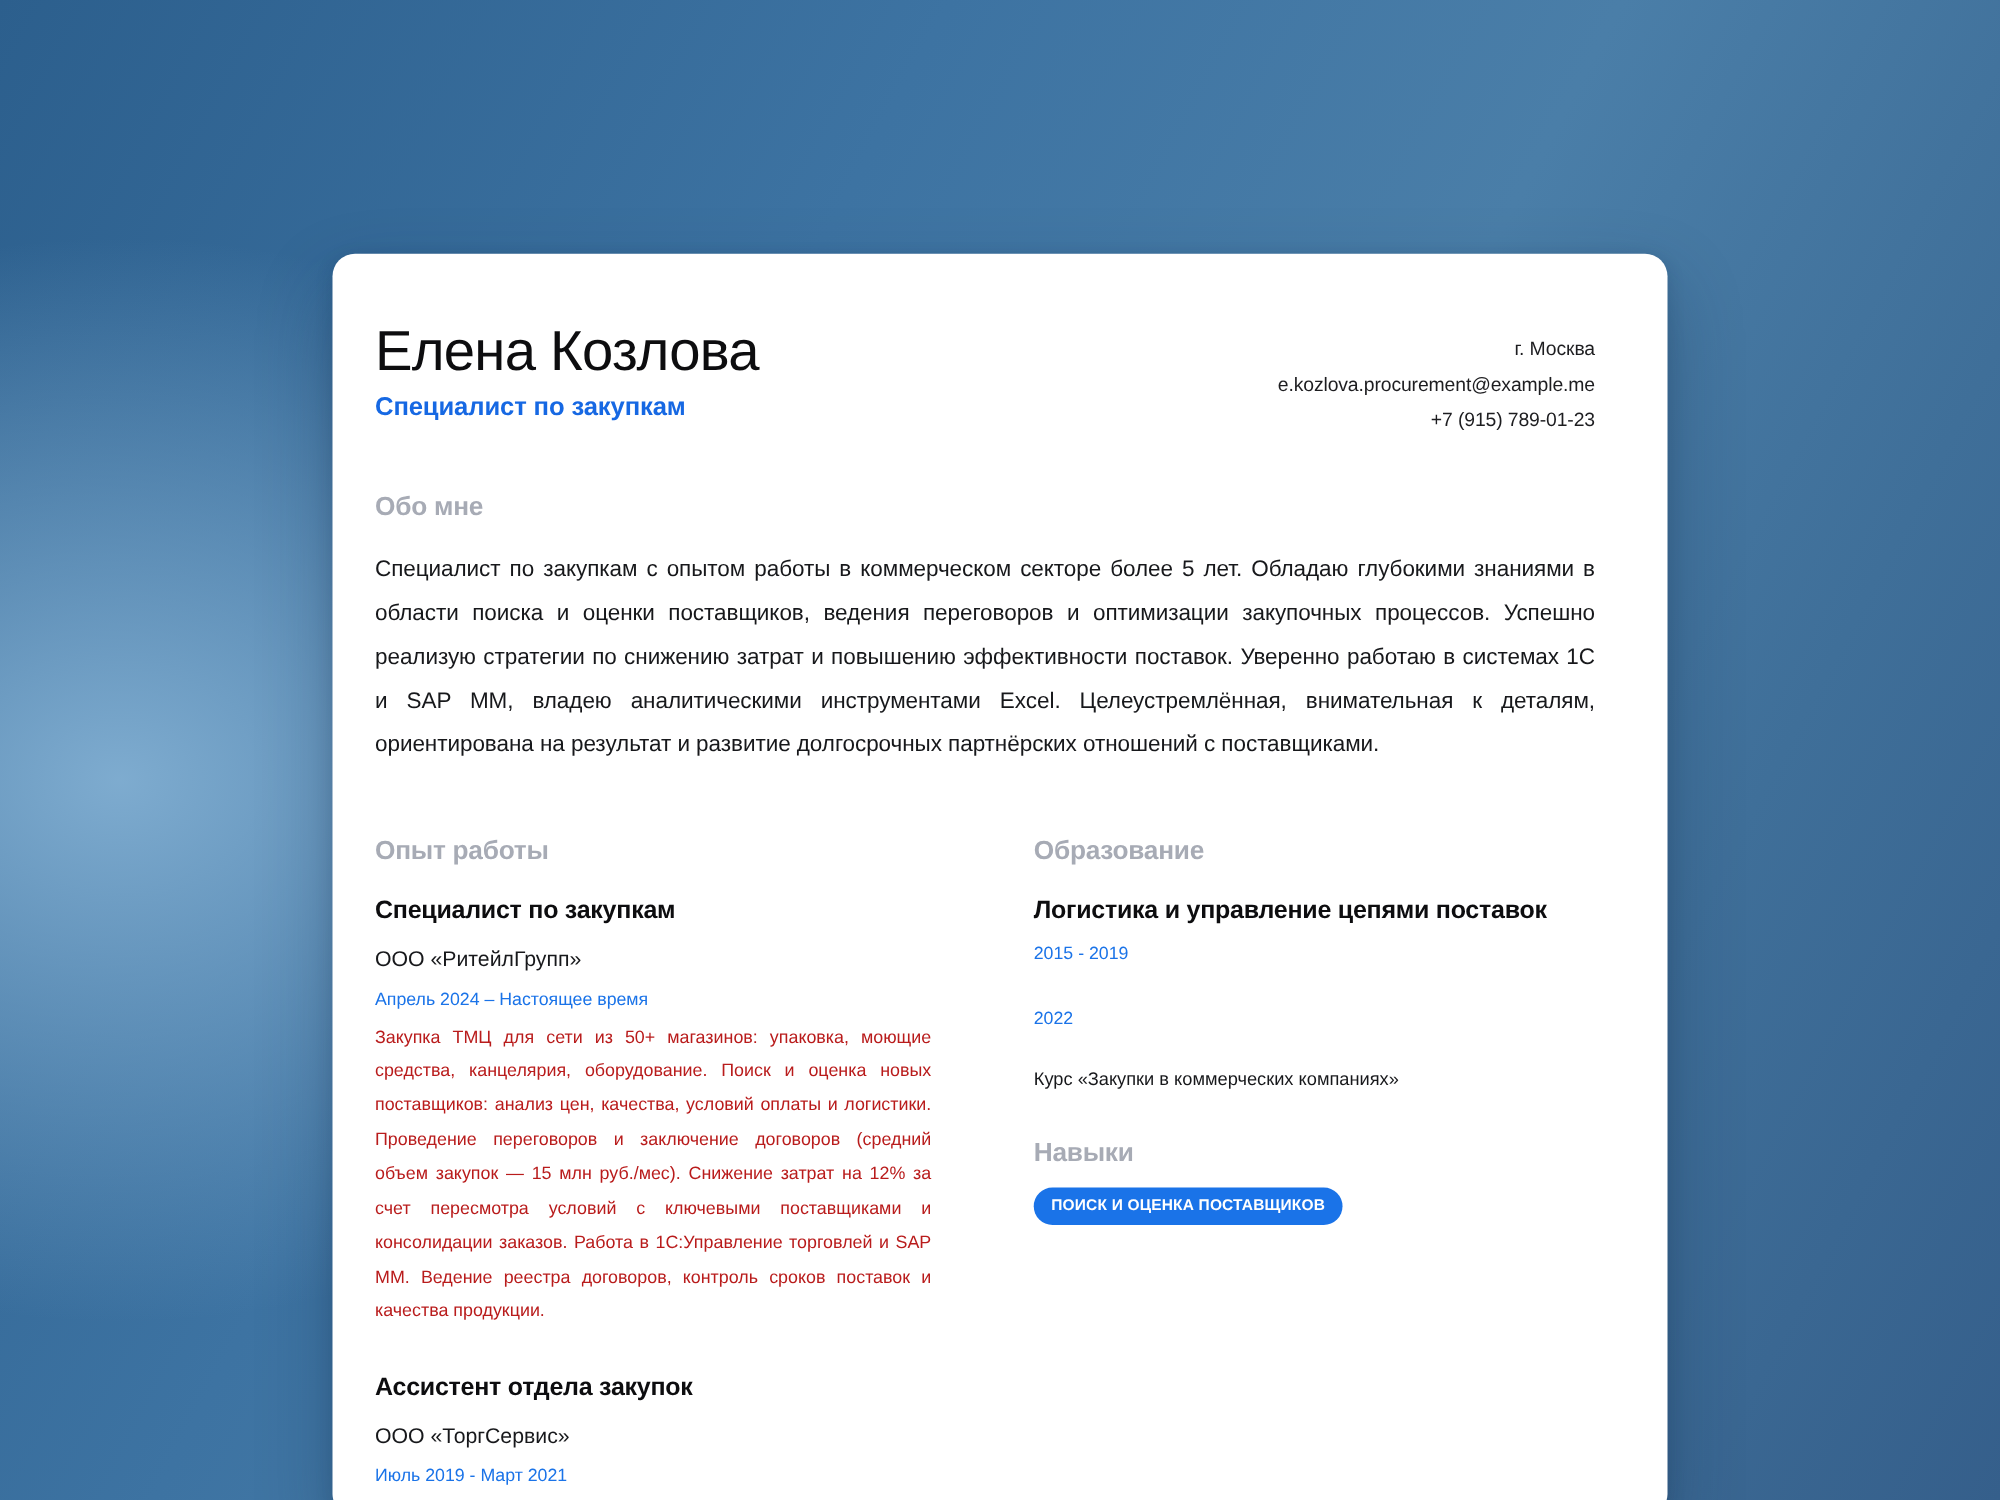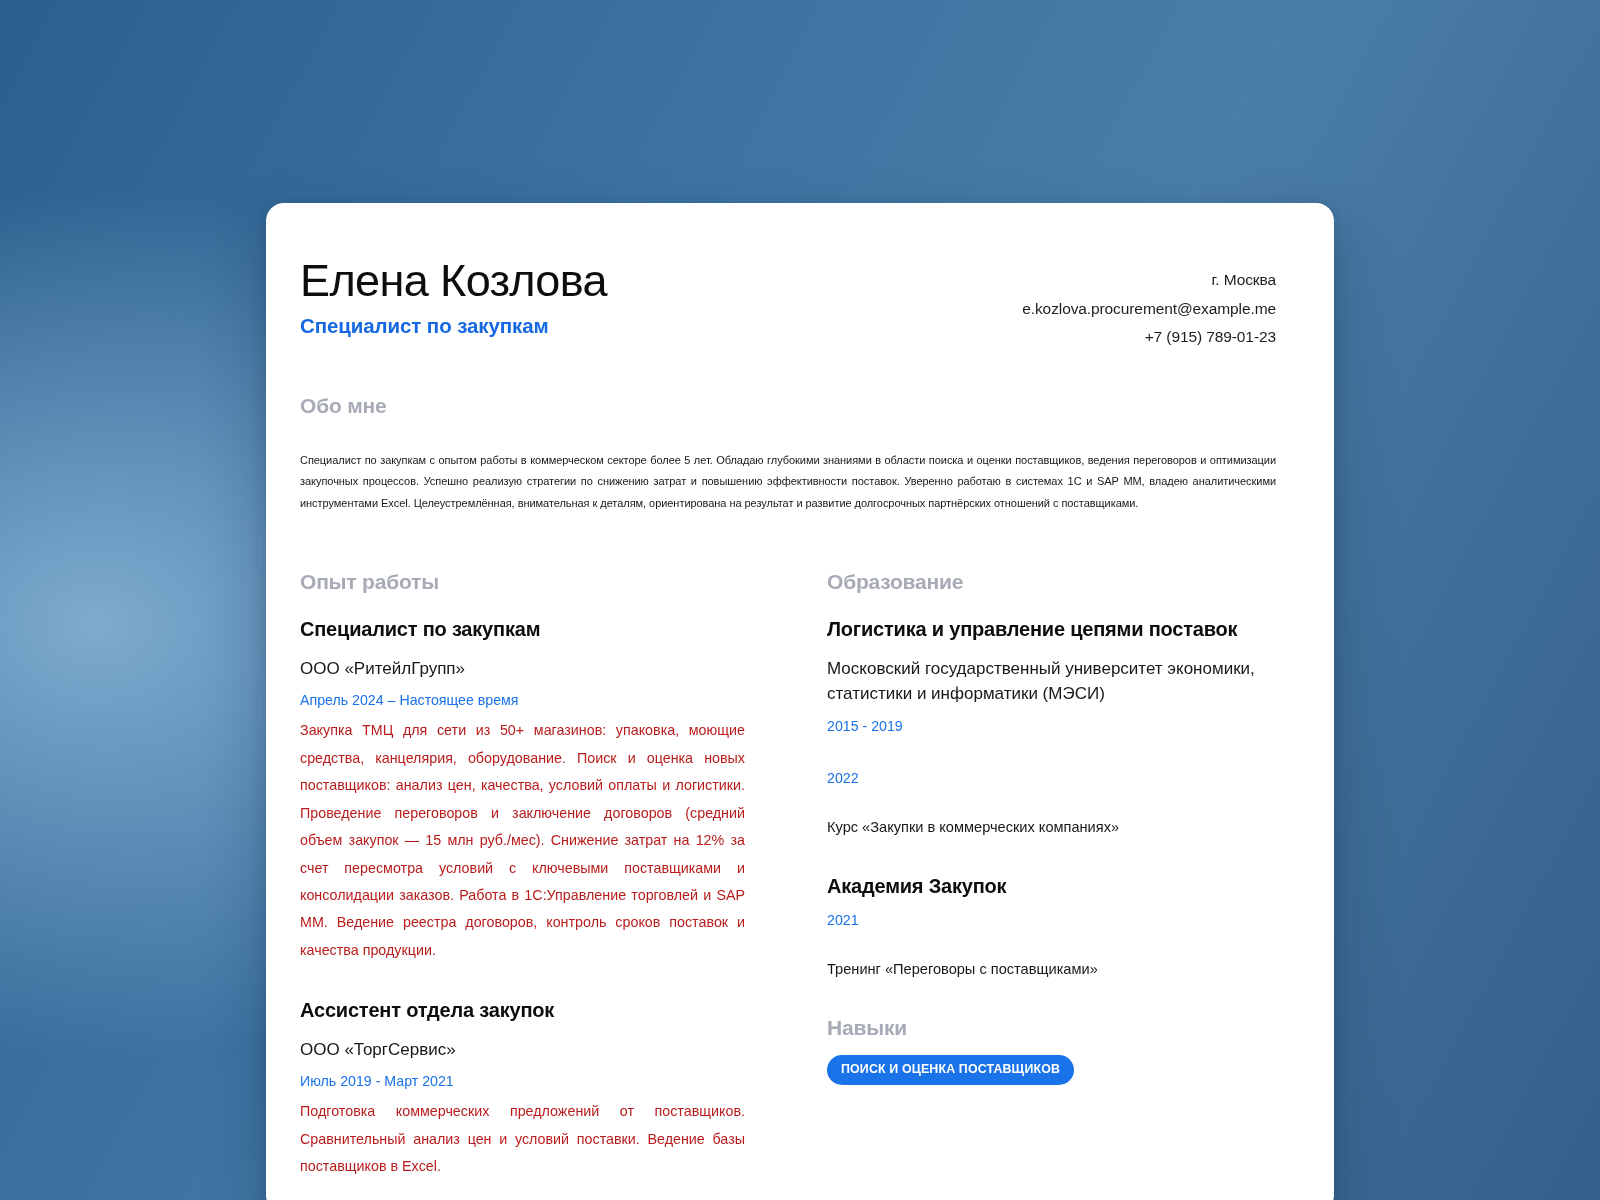--- a/index.html
+++ b/index.html
@@ -70,22 +70,22 @@
   
   .section-heading {
     font-size: 21px;
     font-weight: 700;
     color: #a7abb5;
     letter-spacing: -0.2px;
   }
 
   #about-section { margin-top: 42px; }
   #about-text {
-    margin-top: 32px;
-    font-size: 11px;
+    margin-top: 20px;
+    font-size: 18px;
     line-height: 1.95;
     color: #17181b;
     text-align: justify;
     letter-spacing: -0.05px;
   }
 
   
   .columns {
     display: flex;
     margin-top: 56px;
@@ -195,37 +195,31 @@
           <div class="entry-desc">Подготовка коммерческих предложений от поставщиков. Сравнительный анализ цен и условий поставки. Ведение базы поставщиков в Excel.</div>
         </div>
       </div>
 
       <div class="col-right">
 
         <div>
           <div class="section-heading">Образование</div>
           <div class="entry">
             <div class="entry-title">Логистика и управление цепями поставок</div>
-            <div class="entry-org">Московский государственный университет экономики, статистики и информатики (МЭСИ)</div>
             <div class="entry-date">2015 - 2019</div>
           </div>
         </div>
 
         <div class="sub-heading-gap">
 
           <div class="entry">
             <div class="entry-date">2022</div>
             <div class="cert-desc">Курс «Закупки в коммерческих компаниях»</div>
           </div>
 
-          <div class="entry">
-            <div class="entry-title">Академия Закупок</div>
-            <div class="entry-date">2021</div>
-            <div class="cert-desc">Тренинг «Переговоры с поставщиками»</div>
-          </div>
         </div>
 
         <div id="skills-section">
           <div class="section-heading">Навыки</div>
           <div class="skills-list">
             <span class="skill-tag">ПОИСК И ОЦЕНКА ПОСТАВЩИКОВ</span>
 
           </div>
         </div>
 

